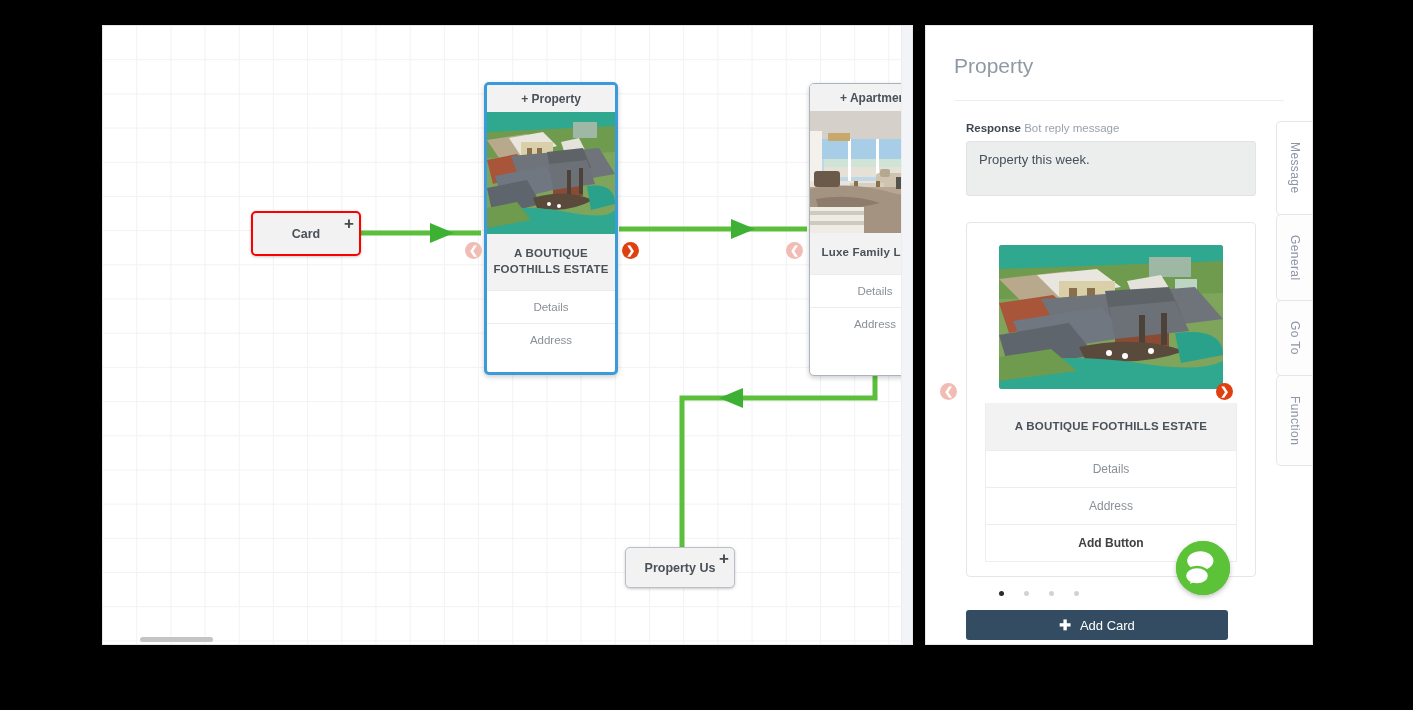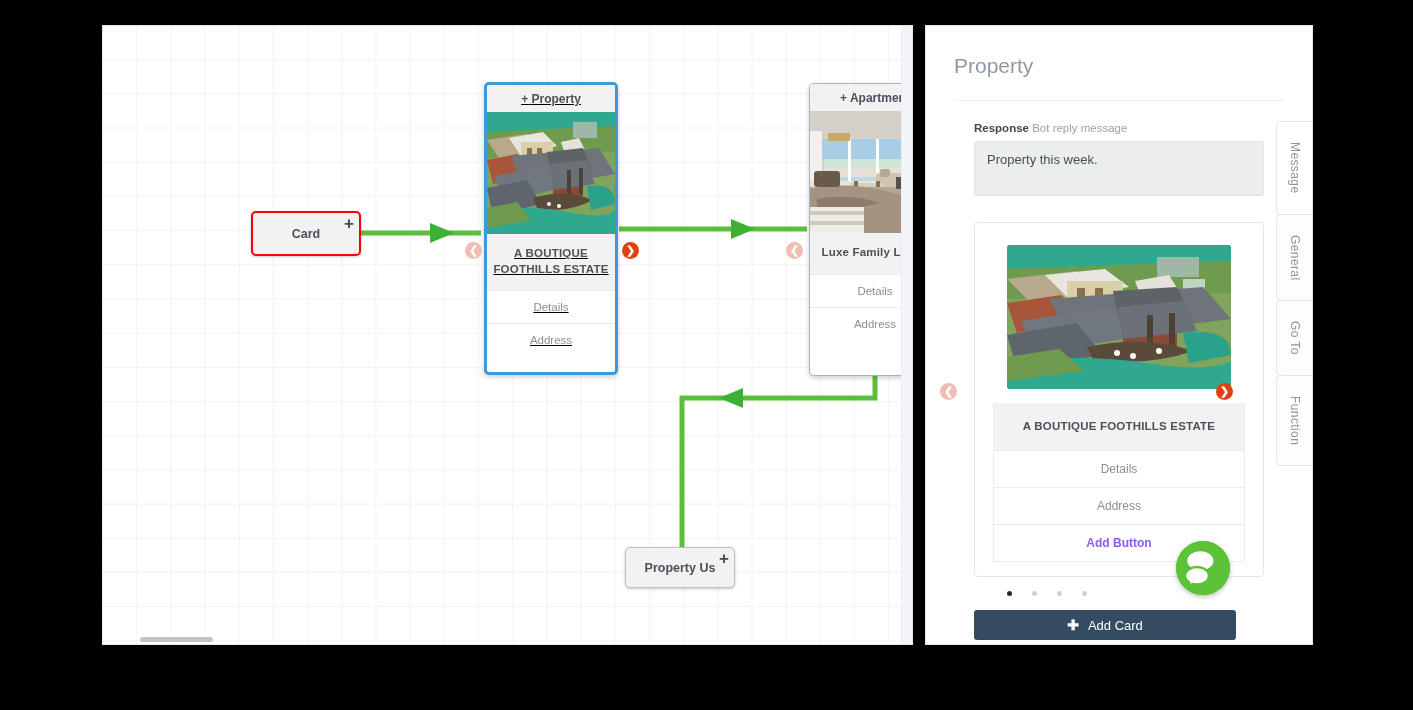--- a/index.html
+++ b/index.html
@@ -70,21 +70,21 @@
   }
 
   
   .card-node {
     position: absolute;
     background: #ffffff;
     border-radius: 5px;
     box-shadow: 0 2px 5px rgba(0,0,0,.20);
     overflow: hidden;
   }
-  #node-property { left: 381px; top: 56px; width: 134px; height: 293px; border: 3px solid #3a9ada; text-decoration: underline; }
+  #node-property { left: 381px; top: 56px; width: 134px; height: 293px; border: 3px solid #3a9ada; }
   #node-apartment { left: 706px; top: 57px; width: 132px; height: 293px; border: 1px solid #a9b4bf; }
   .card-head {
     background: #f2f2f2;
     text-align: center;
     font-size: 12px; font-weight: bold; color: #4a5159;
     padding: 7px 0 6px;
     position: relative;
   }
   .card-img { width: 100%; height: 122px; position: relative; overflow: hidden; }
   .card-title {
@@ -117,21 +117,21 @@
     border: 1px solid #e4e6e8;
     overflow: hidden;
   }
   #panel-title {
     font-size: 21px; color: #9099a3; font-weight: normal;
     padding: 28px 0 0 28px;
   }
   #panel-divider {
     margin: 22px 28px 0 28px; height: 1px; background: #eceef0;
   }
-  #panel-body { padding: 21px 28px 0 40px; width: 320px; margin-left: 8px; }
+  #panel-body { padding: 21px 28px 0 40px; width: 320px; }
 
   .field-label { font-size: 11.5px; color: #6d7680; margin-bottom: 7px; }
   .field-label b { color: #3f4752; font-weight: bold; }
   .field-label span { color: #9aa2ab; }
 
   #response-box {
     width: 290px; height: 55px;
     background: #eceded;
     border: 1px solid #e2e3e4;
     border-radius: 3px;
@@ -169,21 +169,21 @@
     background: #f2f2f2;
     text-align: center;
     font-size: 11.5px; font-weight: bold; color: #4a5159;
     padding: 17px 6px 18px; margin-top: 0px;
     letter-spacing: .2px;
   }
   .preview-row {
     text-align:center; font-size: 12px; color: #8a9097;
     padding: 11px 0; border-top: 1px solid #ececec; background:#fff;
   }
-  .preview-row.add { color: #8b5cf6; font-weight: bold; }
+  .preview-row.add { color: #404040; font-weight: bold; }
   #preview-inner { border:1px solid #ededed; border-top:none; margin-top:14px; }
 
   #dots { display: flex; gap: 0; justify-content: flex-start; padding: 14px 0 0 33px; }
   #dots i { width: 5px; height: 5px; border-radius: 50%; background: #d2d2d2; display:block; margin-right: 20px; }
   #dots i.on { background: #2b2b2b; }
 
   #add-card-btn {
     margin: 14px 0 0 0; width: 262px; height: 30px;
     background: #344c61; color: #fff; border: none; border-radius: 3px;
     font-size: 13px; font-family: "Liberation Sans", sans-serif;

